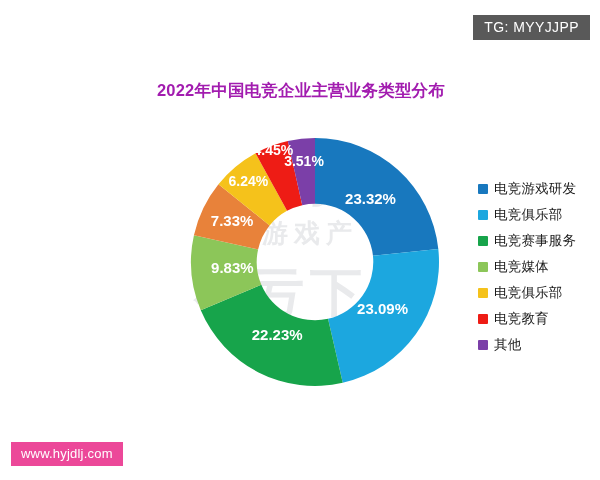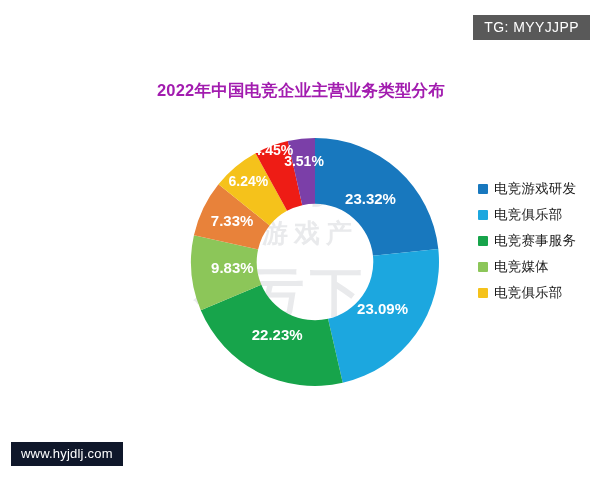--- a/index.html
+++ b/index.html
@@ -35,21 +35,21 @@
     padding: 5px 11px 6px 11px;
     line-height: 1;
     white-space: nowrap;
   }
 
   
   .url-badge {
     position: absolute;
     left: 11px;
     bottom: 18px;
-    background: #0f172a;
+    background: #ec4899;
     color: #ffffff;
     font-size: 13px;
     letter-spacing: 0.2px;
     padding: 5px 10px 6px 10px;
     line-height: 1;
     white-space: nowrap;
   }
 
   
   .chart-title {
@@ -192,17 +192,25 @@
         <span class="legend-label">电竞赛事服务</span>
       </div>
       <div class="legend-item">
         <span class="legend-swatch" style="background: rgb(140, 198, 89);"></span>
         <span class="legend-label">电竞媒体</span>
       </div>
       <div class="legend-item">
         <span class="legend-swatch" style="background: rgb(245, 194, 27);"></span>
         <span class="legend-label">电竞俱乐部</span>
       </div>
+      <div class="legend-item">
+        <span class="legend-swatch" style="background: rgb(238, 28, 21);"></span>
+        <span class="legend-label">电竞教育</span>
+      </div>
+      <div class="legend-item">
+        <span class="legend-swatch" style="background: rgb(123, 63, 168);"></span>
+        <span class="legend-label">其他</span>
+      </div>
     </div>
 
   <div class="url-badge">www.hyjdlj.com</div>
 
 </div>
 
 </body></html>

